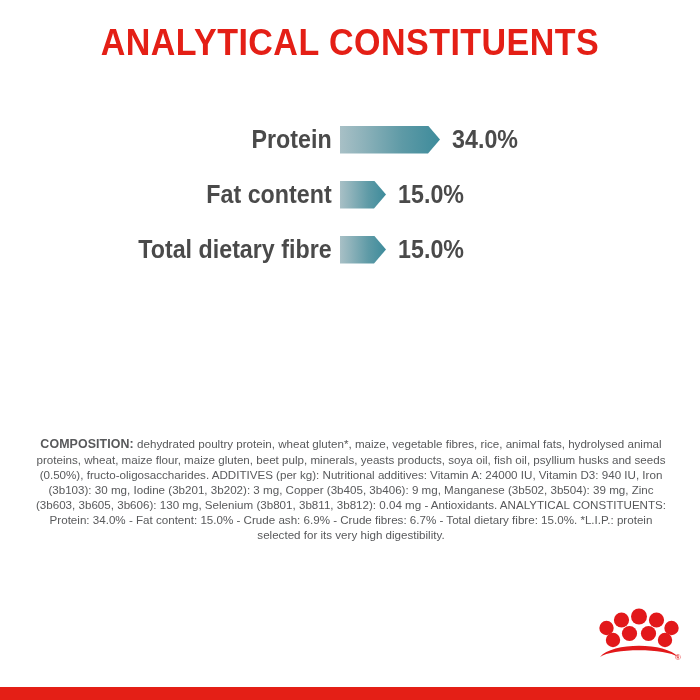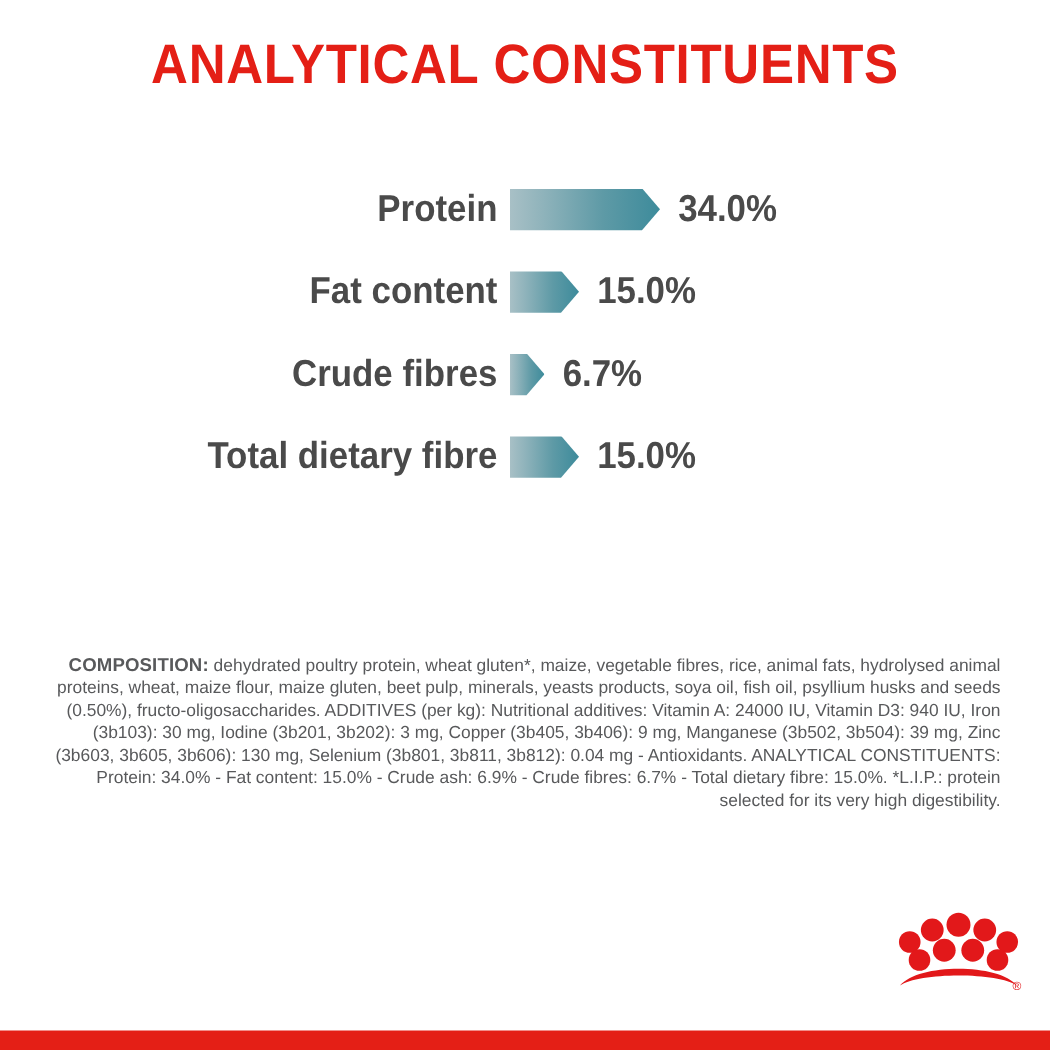--- a/index.html
+++ b/index.html
@@ -84,21 +84,21 @@
   
   .composition {
     position: absolute;
     top: 424px;
     left: 35px;
     width: 632px;
     color: #58595b;
     font-family: "Liberation Sans Narrow", "Liberation Sans", sans-serif;
     font-size: 11.6px;
     line-height: 15.1px;
-    text-align: right;
+    text-align: center;
   }
   .composition b {
     font-weight: bold;
     font-size: 12.4px;
     letter-spacing: 0.1px;
   }
 
   
   .logo {
     position: absolute;
@@ -135,27 +135,20 @@
 
   <div class="row">
     <div class="row-label">Fat content</div>
     <div class="bar-wrap">
       <div class="bar" style="width:46px"></div>
     </div>
     <div class="row-value">15.0%</div>
   </div>
 
 
-  <div class="row">
-    <div class="row-label">Crude fibres</div>
-    <div class="bar-wrap">
-      <div class="bar" style="width:23px"></div>
-    </div>
-    <div class="row-value">6.7%</div>
-  </div>
 
   <div class="row">
     <div class="row-label">Total dietary fibre</div>
     <div class="bar-wrap">
       <div class="bar" style="width:46px"></div>
     </div>
     <div class="row-value">15.0%</div>
   </div>
 
 </div>

